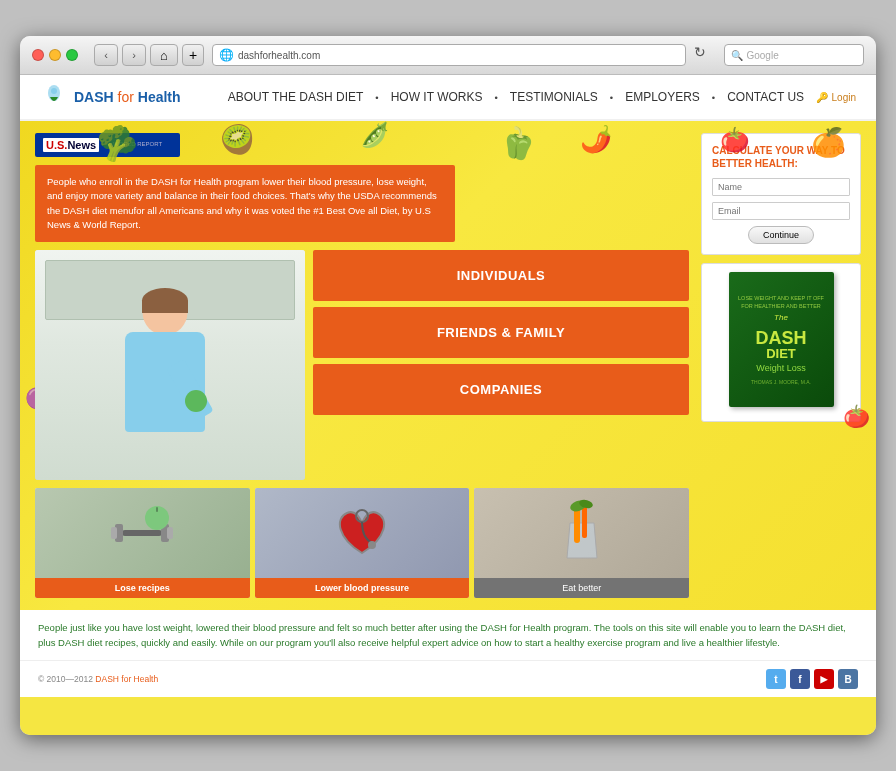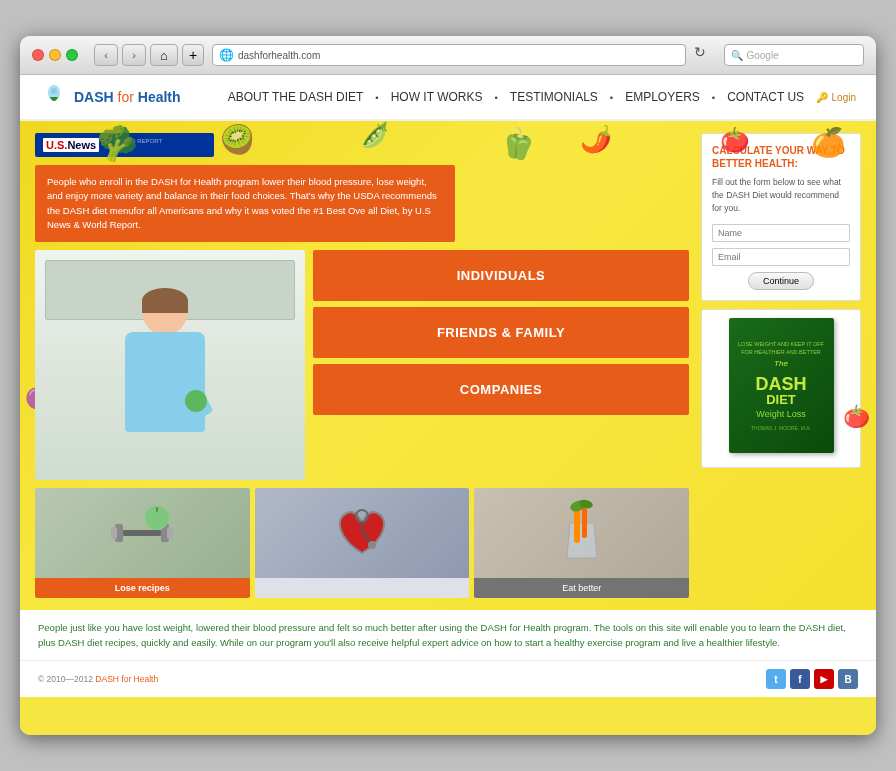--- a/index.html
+++ b/index.html
@@ -201,21 +201,21 @@
       <div style="position:absolute; top:5px; left:480px; font-size:30px; opacity:0.85; transform:rotate(10deg);">🫑</div>
       <div style="position:absolute; top:3px; left:560px; font-size:26px; opacity:0.85;">🌶️</div>
       <div style="position:absolute; top:5px; left:700px; font-size:24px; opacity:0.85;">🍅</div>
       <div style="position:absolute; top:5px; right:30px; font-size:28px; opacity:0.85;">🍊</div>
       <div style="position:absolute; bottom:240px; left:20px; font-size:22px; opacity:0.8; transform:rotate(-30deg);">🥕</div>
       <div style="position:absolute; bottom:200px; left:5px; font-size:20px; opacity:0.8;">🟣</div>
       <div style="position:absolute; bottom:180px; right:5px; font-size:22px; opacity:0.8;">🍅</div>
 
       <div style="flex:1; display:flex; flex-direction:column; gap:8px; min-width: 310px;">
 
-        <div style="background:#003399; color:white; padding:5px 8px; width:179px; border-radius:2px; display:flex; align-items:flex-start; gap:14px;">
+        <div style="background:#003399; color:white; padding:5px 8px; width:145px; border-radius:2px; display:flex; align-items:center; gap:14px;">
           <div style="background:white; color:#003399; font-size:10px; font-weight:900; padding:1px 3px; border-radius:1px;">
             <span style="color:#c00; font-size:11px; font-weight:900;">U.S.</span><span style="font-size:11px; font-weight:900; color:#003;">News</span>
           </div>
           <div style="font-size:6px; color:#aac; line-height:1.2;">WORLD REPORT</div>
         </div>
 
         <div style="background:#e85c1a; color:white; padding:10px 12px; font-size:9.5px; line-height:1.5; border-radius:2px; max-width:420px;">People who enroll in the DASH for Health program lower their blood pressure, lose weight, and enjoy more variety and balance in their food choices. That's why the USDA recommends the DASH diet menufor all Americans and why it was voted the #1 Best Ove all Diet, by U.S News &amp; World Report.</div>
 
         <div style="display:flex; gap:8px;">
 
@@ -271,20 +271,21 @@
               <svg width="70" height="70" viewBox="0 0 70 70">
 
                 <path d="M35 55 C10 40 8 20 20 15 C27 12 32 18 35 25 C38 18 43 12 50 15 C62 20 60 40 35 55Z" fill="#cc2020" stroke="#888" stroke-width="2"></path>
 
                 <circle cx="35" cy="18" r="6" fill="none" stroke="#666" stroke-width="2"></circle>
 
                 <path d="M35 24 Q35 40 45 45" fill="none" stroke="#555" stroke-width="2"></path>
                 <circle cx="45" cy="47" r="4" fill="#888"></circle>
               </svg>
             </div>
+            <div style="background:#e85c1a; color:white; padding:5px; font-size:9px; font-weight:bold; text-align:center;">Lower blood pressure</div>
           </div>
 
           <div style="flex:1; background:#e8e0d8; border-radius:2px; overflow:hidden;">
             <div style="height:90px; background:linear-gradient(135deg, #c8c0b0 0%, #b0a898 100%); display:flex; align-items:center; justify-content:center;">
 
               <svg width="60" height="70" viewBox="0 0 60 70">
 
                 <path d="M18 25 L15 60 L45 60 L42 25Z" fill="rgba(200,220,240,0.5)" stroke="#aaa" stroke-width="1"></path>
 
                 <rect x="22" y="10" width="6" height="35" rx="3" fill="#ff8c00"></rect>
@@ -298,21 +299,20 @@
             </div>
             <div style="background:#737373; color:white; padding:5px; font-size:9px; font-weight:normal; text-align:center;">Eat better</div>
           </div>
         </div>
       </div>
 
       <div style="width:160px; display:flex; flex-direction:column; gap:8px;">
 
         <div style="background:white; border:1px solid #ddd; border-radius:3px; padding:10px;">
           <div style="color:#e85c1a; font-size:10px; font-weight:bold; text-transform:uppercase; margin-bottom:6px; line-height:1.3;">CALCULATE YOUR WAY TO BETTER HEALTH:</div>
-          <div style="font-size:8.5px; color:#555; line-height:1.5; margin-bottom:8px;">Fill out the form below to see what the DASH Diet would recommend for you.</div>
           <input type="text" style="width: 100%; border: 1px solid rgb(204, 204, 204); padding: 3px 5px; font-size: 9px; margin-bottom: 4px; border-radius: 1px; color: rgb(170, 170, 170);" placeholder="Name">
           <input type="text" style="width: 100%; border: 1px solid rgb(204, 204, 204); padding: 3px 5px; font-size: 9px; margin-bottom: 6px; border-radius: 1px; color: rgb(170, 170, 170);" placeholder="Email">
           <button style="background:linear-gradient(to bottom,#f8f8f8,#e0e0e0); border:1px solid #bbb; border-radius:10px; padding:3px 14px; font-size:9px; cursor:pointer; display:block; margin:0 auto;">Continue</button>
         </div>
 
         <div style="background:white; border:1px solid #ddd; border-radius:3px; padding:8px; text-align:center;">
 
           <div style="width:105px; height:135px; background:linear-gradient(135deg, #1a6b1a 0%, #0a4a0a 100%); margin:0 auto 6px; border-radius:2px; display:flex; flex-direction:column; align-items:center; justify-content:center; padding:6px; box-shadow: 2px 2px 5px rgba(0,0,0,0.3);">
             <div style="font-size:5.5px; color:#90c840; text-transform:uppercase; margin-bottom:2px;">LOSE WEIGHT AND KEEP IT OFF</div>
             <div style="font-size:5.5px; color:#90c840; text-transform:uppercase; margin-bottom:4px;">FOR HEALTHIER AND BETTER</div>

